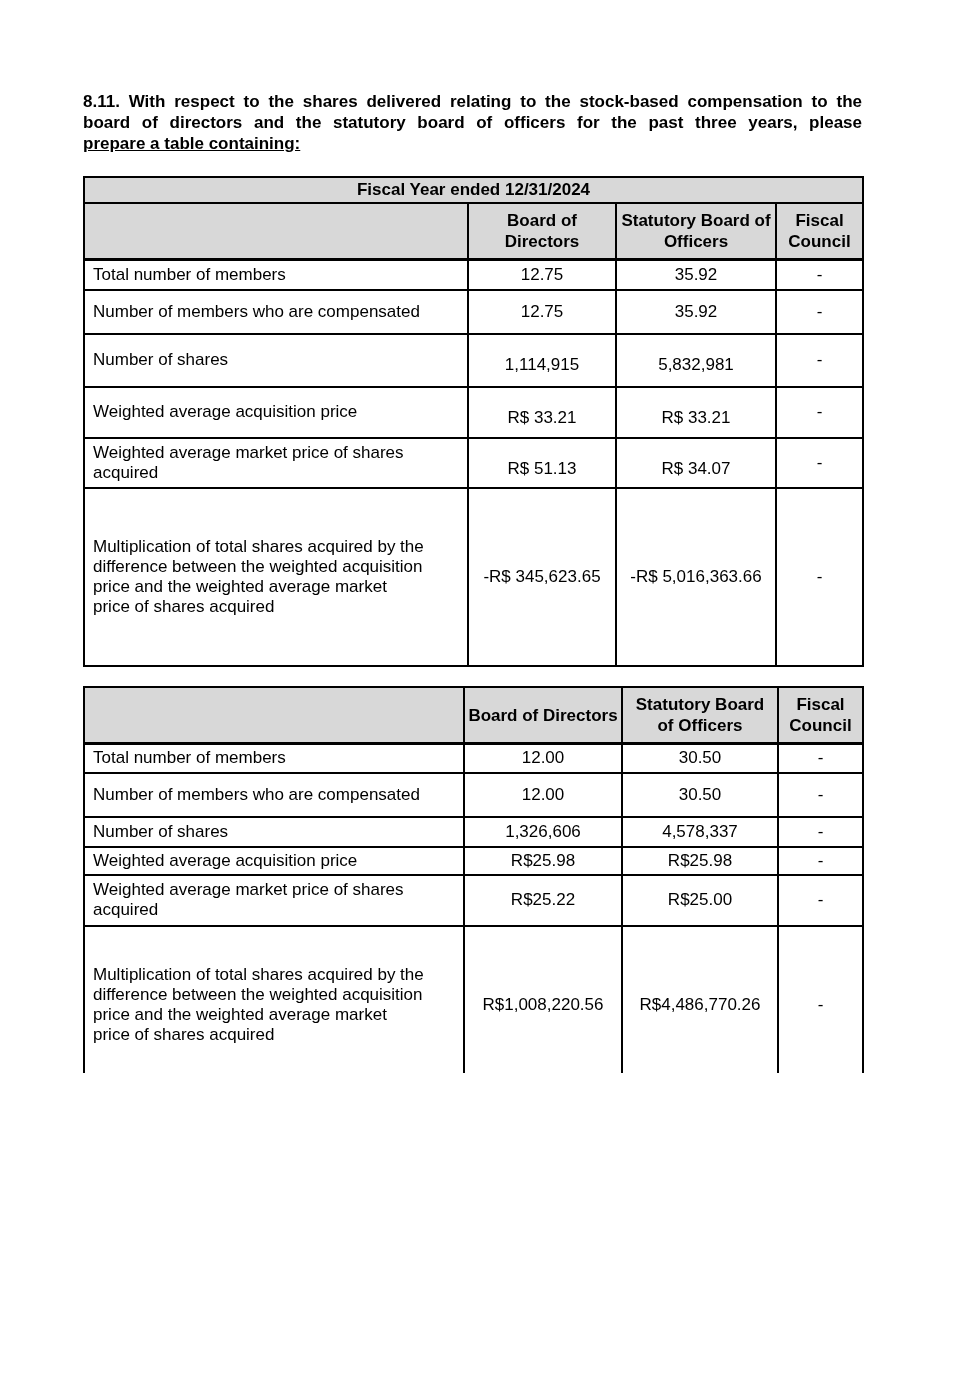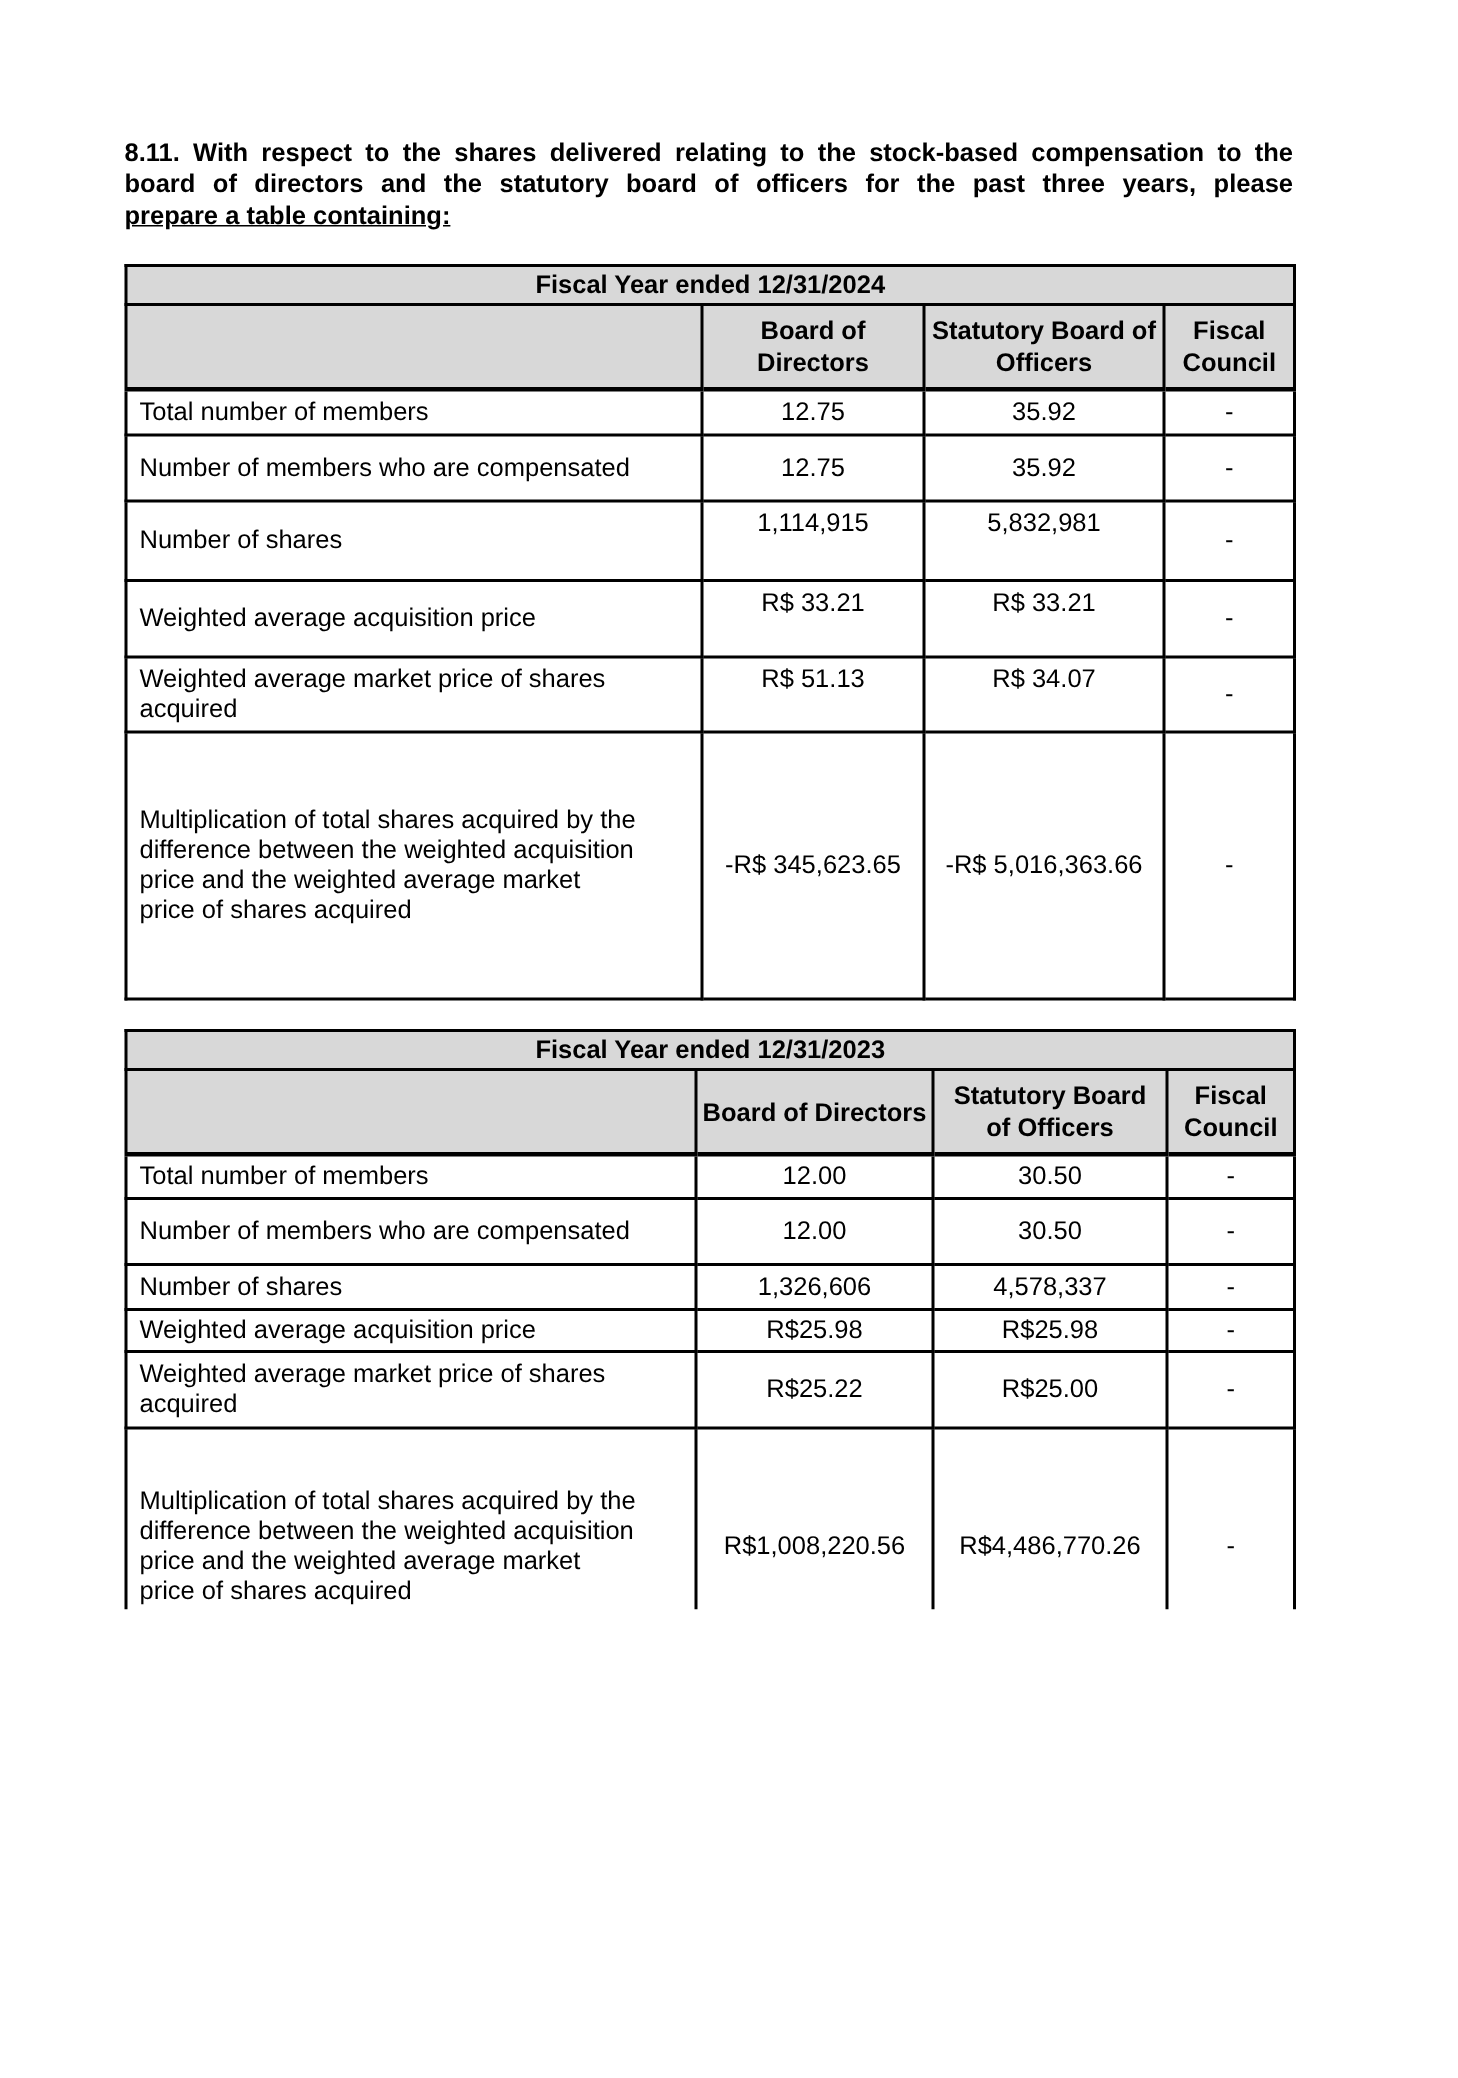--- a/index.html
+++ b/index.html
@@ -62,21 +62,21 @@
     line-height: 20px;
     margin-left: 20px;
   }
   table.fy .label-text { display: inline-block; }
   table.fy .label-text.narrow { max-width: 334px; }
   table.fy .value-cell {
     text-align: center;
     vertical-align: middle;
     padding: 2px 3px;
   }
-  table.fy .value-cell.vtop { vertical-align: top; padding-top: 4px; border-radius: 20px; }
+  table.fy .value-cell.vtop { vertical-align: top; padding-top: 20px; border-radius: 20px; }
 
   .page-number {
     position: absolute;
     top: 1260px;
     left: 836px;
     font-size: 15px;
   }
 </style>
 </head>
 <body>
@@ -148,23 +148,20 @@
   </table>
 
   <table class="fy t1">
     <colgroup>
       <col style="width:380px">
         <col style="width:158px">
         <col style="width:156px">
         <col style="width:85px">
     </colgroup>
     <thead>
-      <tr class="title-row">
-        <td colspan="4">Fiscal Year ended 12/31/2023</td>
-      </tr>
       <tr class="cols-row">
         <th></th>
         <th>Board of Directors</th>
         <th>Statutory Board of Officers</th>
         <th>Fiscal Council</th>
       </tr>
     </thead>
     <tbody>
         <tr style="height: 29px;">
           <td class="label-cell"><span class="label-text">Total number of members</span></td>

